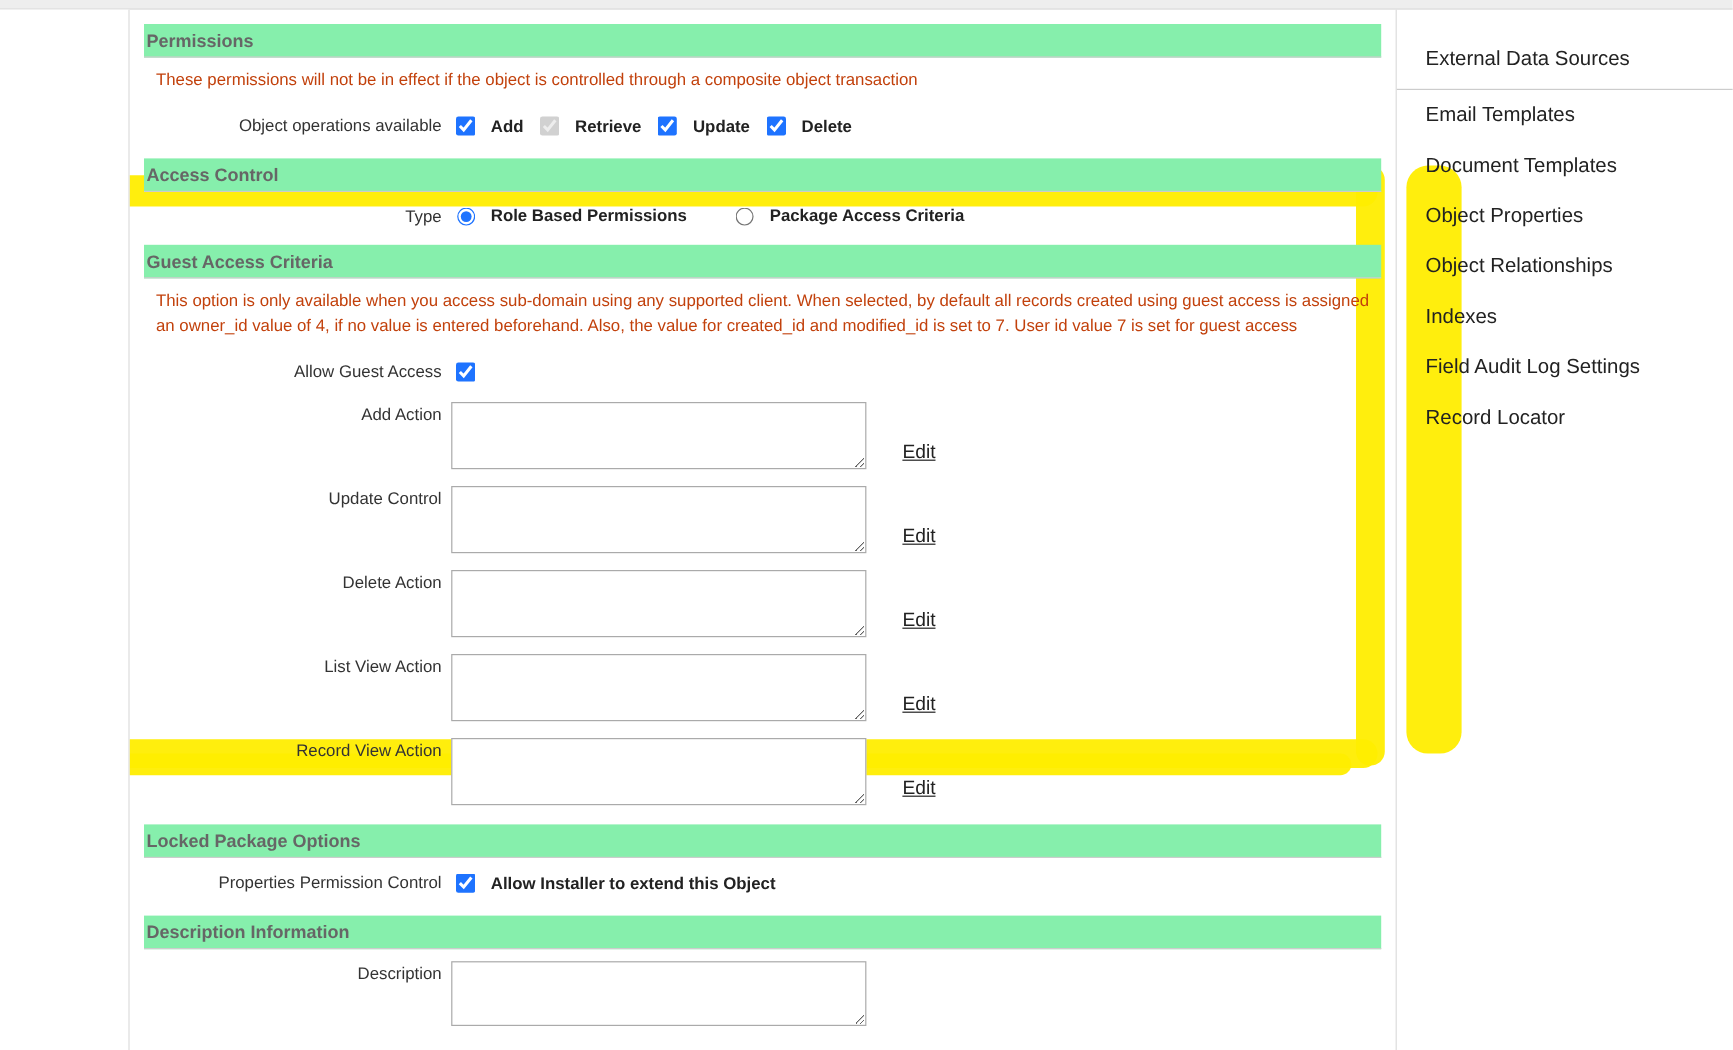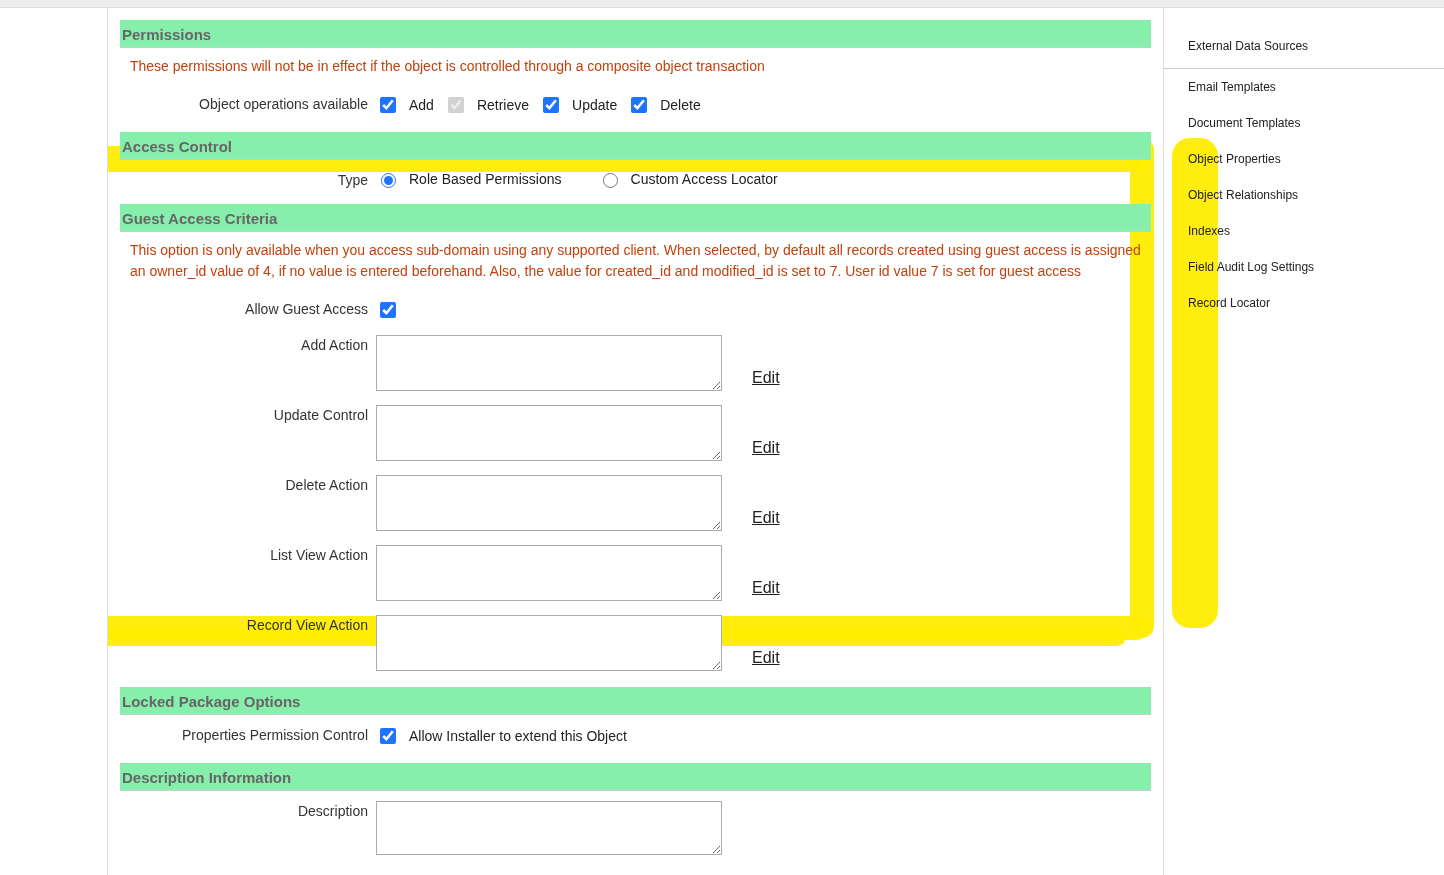--- a/index.html
+++ b/index.html
@@ -94,21 +94,21 @@
   input[type=checkbox] {
     width: 16px;
     height: 16px;
     accent-color: #1e73ff;
   }
   input[type=radio] {
     width: 15px;
     height: 15px;
     accent-color: #1e73ff;
   }
-  .cb-label { font-size: 14px; color: #222; }
+  .cb-label { font-size: 14px; color: #222; font-weight: bold; }
 
   textarea.action-ta {
     width: 346px;
     height: 56px;
     border: 1px solid #aaa;
     resize: both;
     font-family: inherit;
     font-size: 13px;
     padding: 4px;
   }
@@ -125,21 +125,21 @@
     color: #222;
     font-size: 16px;
     text-decoration: underline;
     cursor: pointer;
     align-self: flex-end;
     margin-bottom: 4px;
     margin-left: 20px;
   }
 
   .right-item {
-    font-size: 12px;
+    font-size: 17px;
     color: #222;
     padding: 11px 0;
     cursor: pointer;
   }
   .right-sep {
     border-top: 1px solid #ccc;
     margin: 4px 0 0 -24px;
     width: calc(100% + 48px);
   }
 
@@ -194,21 +194,21 @@
     </div>
 
     <div class="section-head">Access Control</div>
     <div class="form-row" style="position:relative; z-index:3;justify-content:center;">
       <div class="label-cell">Type</div>
       <div class="value-cell">
         <input type="radio" name="ac_type" checked="" style="">
         <span class="cb-label">Role Based Permissions</span>
         <span style="width:16px;"></span>
         <input type="radio" name="ac_type" style="">
-        <span class="cb-label">Custom Access Locator</span>
+        <span class="cb-label">Package Access Criteria</span>
       </div>
     </div>
 
     <div class="section-head">Guest Access Criteria</div>
     <div class="desc-para">This option is only available when you access sub-domain using any supported client. When selected, by default all records created using guest access is assigned an owner_id value of 4, if no value is entered beforehand. Also, the value for created_id and modified_id is set to 7. User id value 7 is set for guest access</div>
 
     <div class="form-row">
       <div class="label-cell">Allow Guest Access</div>
       <div class="value-cell">
         <input type="checkbox" checked="" style="">

